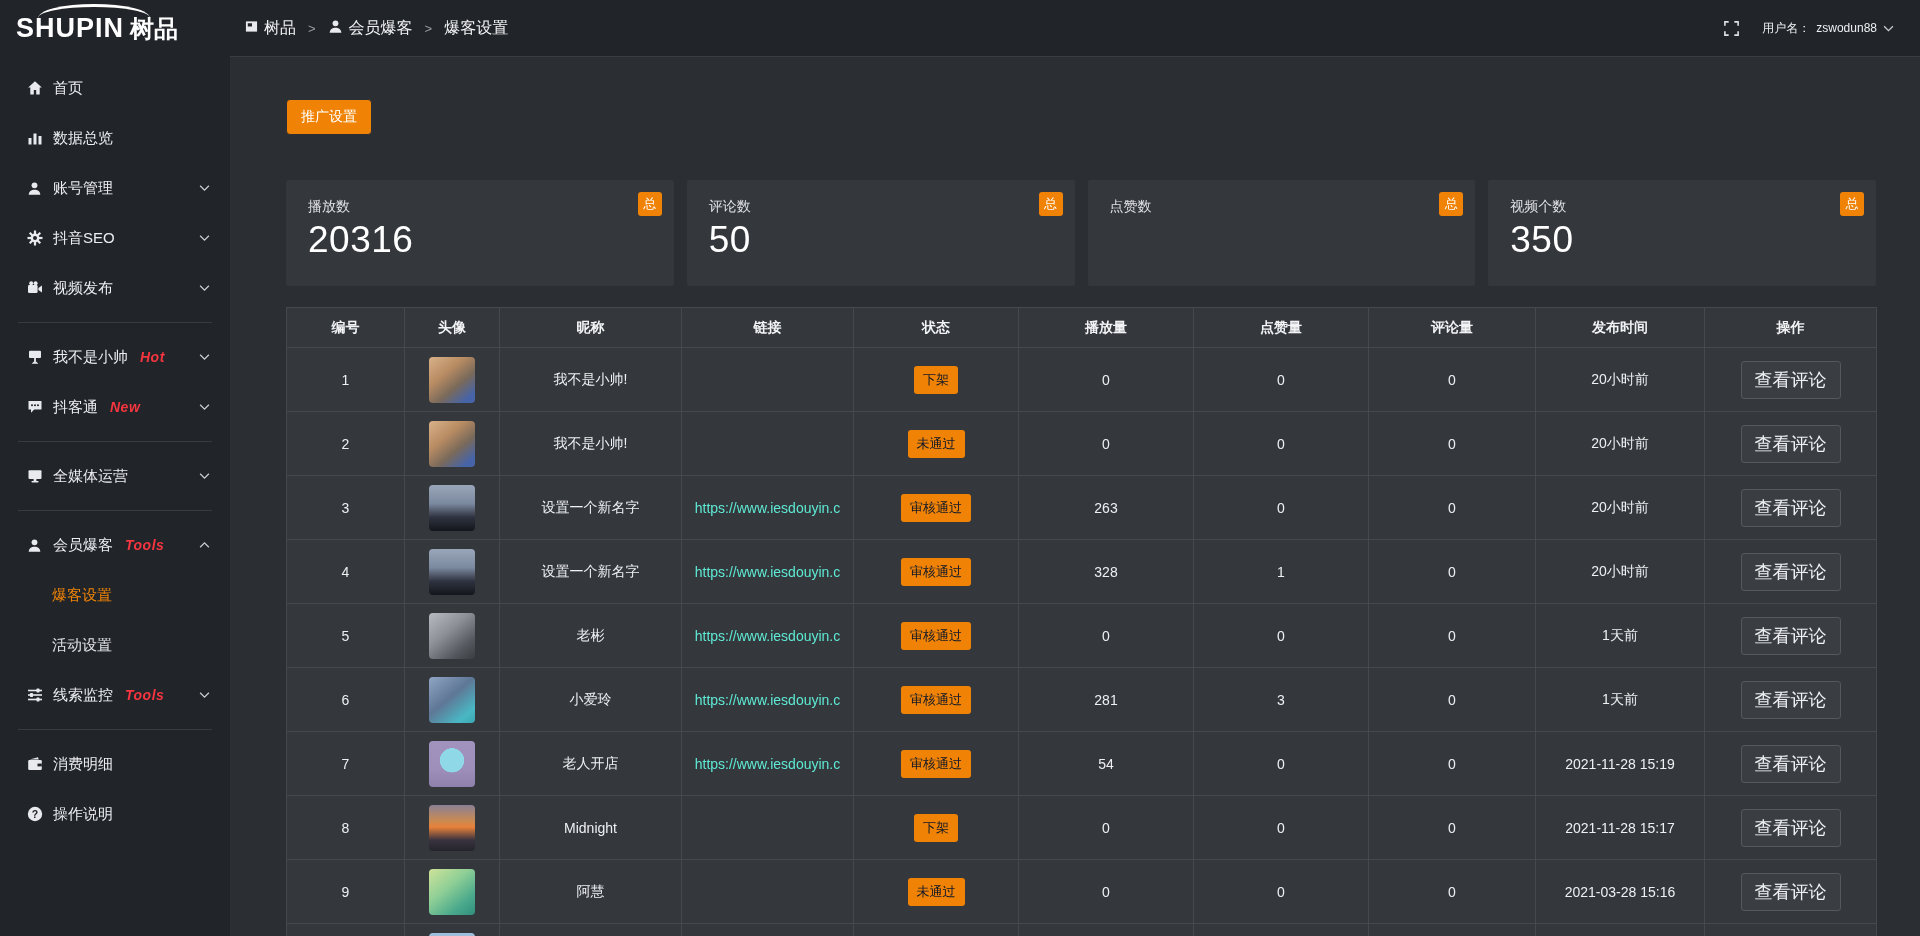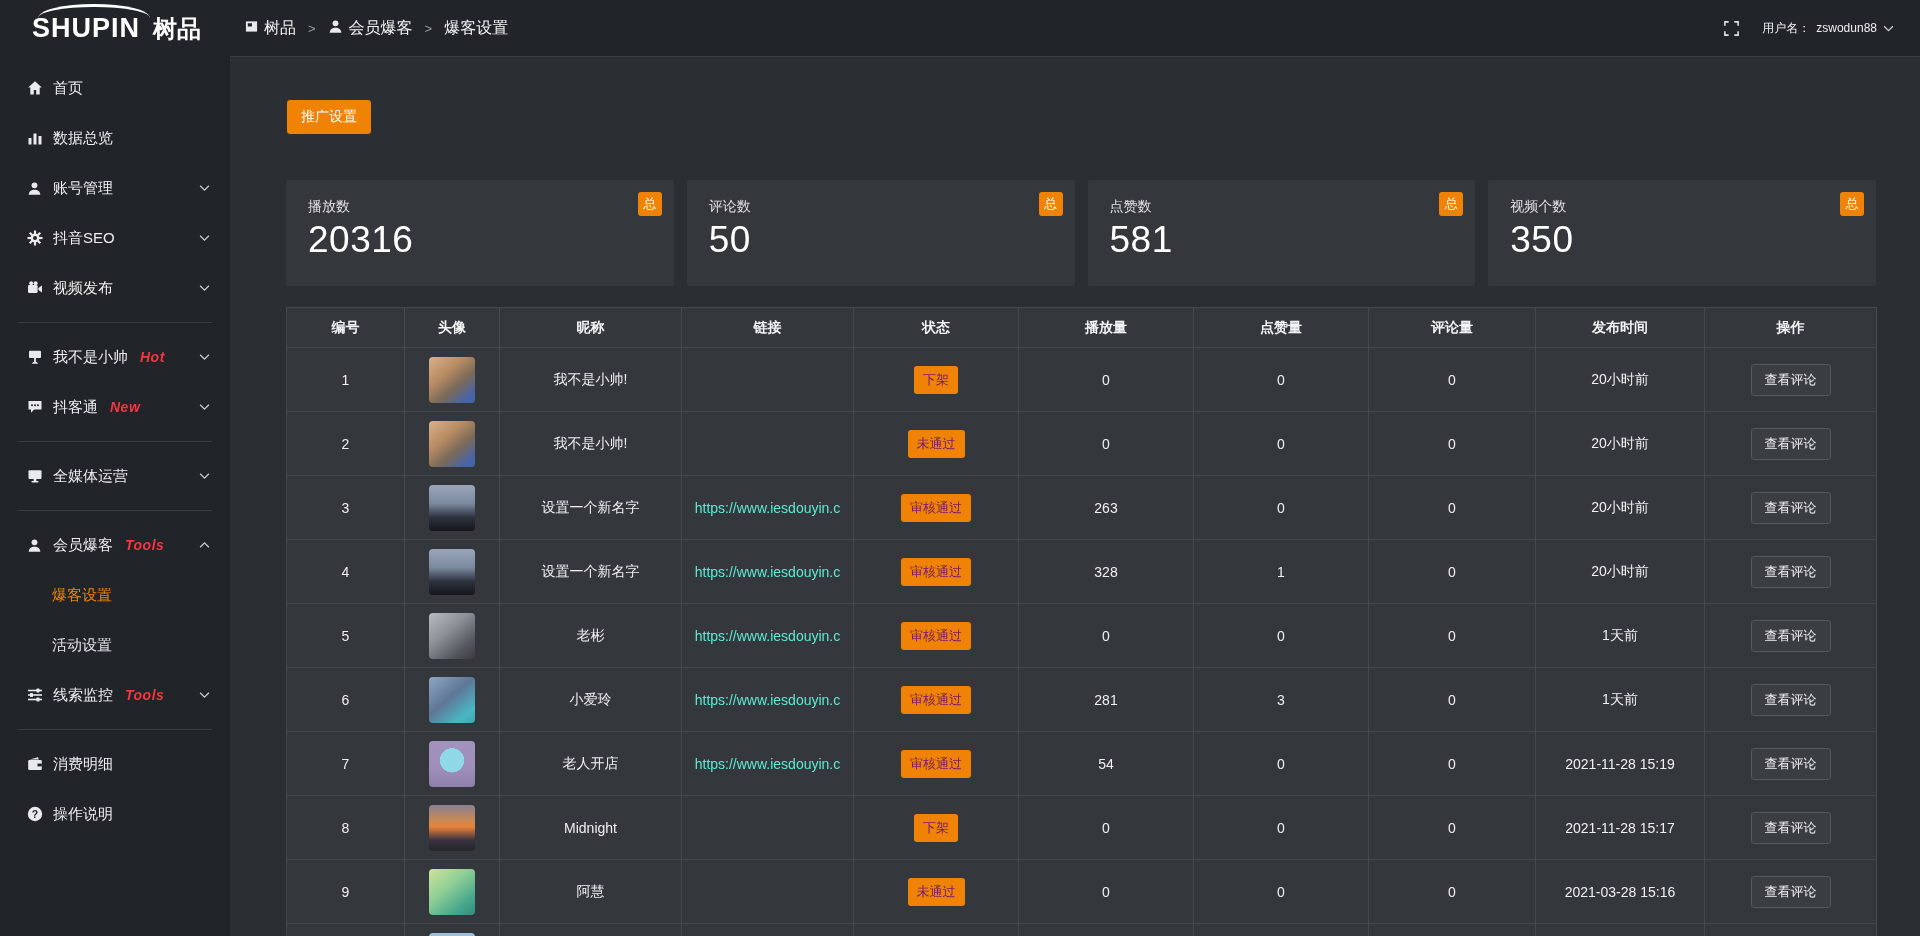--- a/index.html
+++ b/index.html
@@ -2,21 +2,21 @@
 <html><head>
 <meta charset="utf-8">
 <style>
   * { margin:0; padding:0; box-sizing:border-box; }
   html,body { width:1920px; height:936px; overflow:hidden; background:#2b2e33;
     font-family:"Liberation Sans","DejaVu Sans",sans-serif; color:#e9ebee; }
   .app { position:relative; width:1920px; height:936px; }
 
   
   .sidebar { position:absolute; left:0; top:0; width:230px; height:936px; background:#212428; z-index:3; }
-  .logo { height:57px; display:flex; align-items:center; padding-left:32px; position:relative;gap:7px; }
+  .logo { height:57px; display:flex; align-items:center; padding-left:16px; position:relative; }
   .logo-arc { position:absolute; left:38px; top:4px; width:112px; height:14px;
     border-top:3px solid #fff; border-radius:50%/100% 100% 0 0; }
   .logo-en { font-size:27px; font-weight:bold; letter-spacing:1px; color:#fff; font-stretch:condensed; }
   .logo-cn { font-size:24px; font-weight:bold; color:#fff; margin-left:6px; }
   .menu { margin-top:6px; }
   .side-item { height:50px; display:flex; align-items:center; padding:0 22px 0 26px; cursor:pointer; position:relative; }
   .side-item .ic { width:17px; height:17px; display:inline-flex; align-items:center; justify-content:center; flex:0 0 17px; }
   .side-item .lbl { margin-left:10px; font-size:15px; color:#eceef1; }
   .side-sub .lbl { margin-left:0; }
   .mbadge { margin-left:12px; font-size:14px; font-weight:bold; font-style:italic; letter-spacing:.5px; }
@@ -60,23 +60,23 @@
   .av-boy { background:linear-gradient(140deg,#d8b28a 0%,#b98c63 35%,#7a6a5a 62%,#4664a8 88%); }
   .av-sky { background:linear-gradient(180deg,#9aa6b8 0%,#7c8aa0 40%,#2e3340 70%,#15161c 100%); }
   .av-man { background:linear-gradient(140deg,#b8bcc2 0%,#8d9096 40%,#55585e 75%,#3a3c41 100%); }
   .av-woman { background:linear-gradient(140deg,#8fa6c4 0%,#5f7796 45%,#49b8c4 82%,#3aa7b0 100%); }
   .av-cartoon { background:radial-gradient(circle at 50% 42%,#8ed8e8 0 34%,rgba(0,0,0,0) 35%),
                 linear-gradient(180deg,#a193bd 0%,#9d8fba 60%,#8e80ab 100%); }
   .av-sunset { background:linear-gradient(180deg,#8a8094 0%,#c98a52 34%,#e8813a 48%,#3a3340 76%,#23242b 100%); }
   .av-green { background:linear-gradient(140deg,#cfe39a 0%,#8fcf96 40%,#4aa98c 75%,#2f8f7d 100%); }
   .av-blue { background:linear-gradient(180deg,#9fc0dc 0%,#7fa8cc 100%); }
   .cell-link a { color:#5eead4; text-decoration:none; font-size:14px; cursor:pointer; }
-  .status-badge { display:inline-block; background:#f08306; color:#701a75; font-size:13px;
+  .status-badge { display:inline-block; background:#f08306; color:#0f172a; font-size:13px;
     padding:5px 9px; border-radius:3px; }
-  .btn-view { background:#3a3d42; border:1px solid #55585d; color:#eef0f2; font-size:13px;
+  .btn-view { background:#3a3d42; border:1px solid #55585d; color:#eef0f2; font-size:18px;
     font-family:inherit; padding:6px 13px; border-radius:3px; cursor:pointer; }
 </style>
 </head>
 <body>
 
 <div class="app">
 
   <aside class="sidebar">
     <div class="logo">
       <span class="logo-arc"></span>
@@ -334,21 +334,20 @@
           <div class="card-value">20316</div>
         </div>
         <div class="card">
           <div class="card-label">评论数</div>
           <div class="card-badge">总</div>
           <div class="card-value">50</div>
         </div>
         <div class="card">
           <div class="card-label">点赞数</div>
           <div class="card-badge">总</div>
-          <div class="card-value">581</div>
         </div>
         <div class="card">
           <div class="card-label">视频个数</div>
           <div class="card-badge">总</div>
           <div class="card-value">350</div>
         </div>
       </div>
     <table class="grid">
       <colgroup>
         <col style="width:118px">

